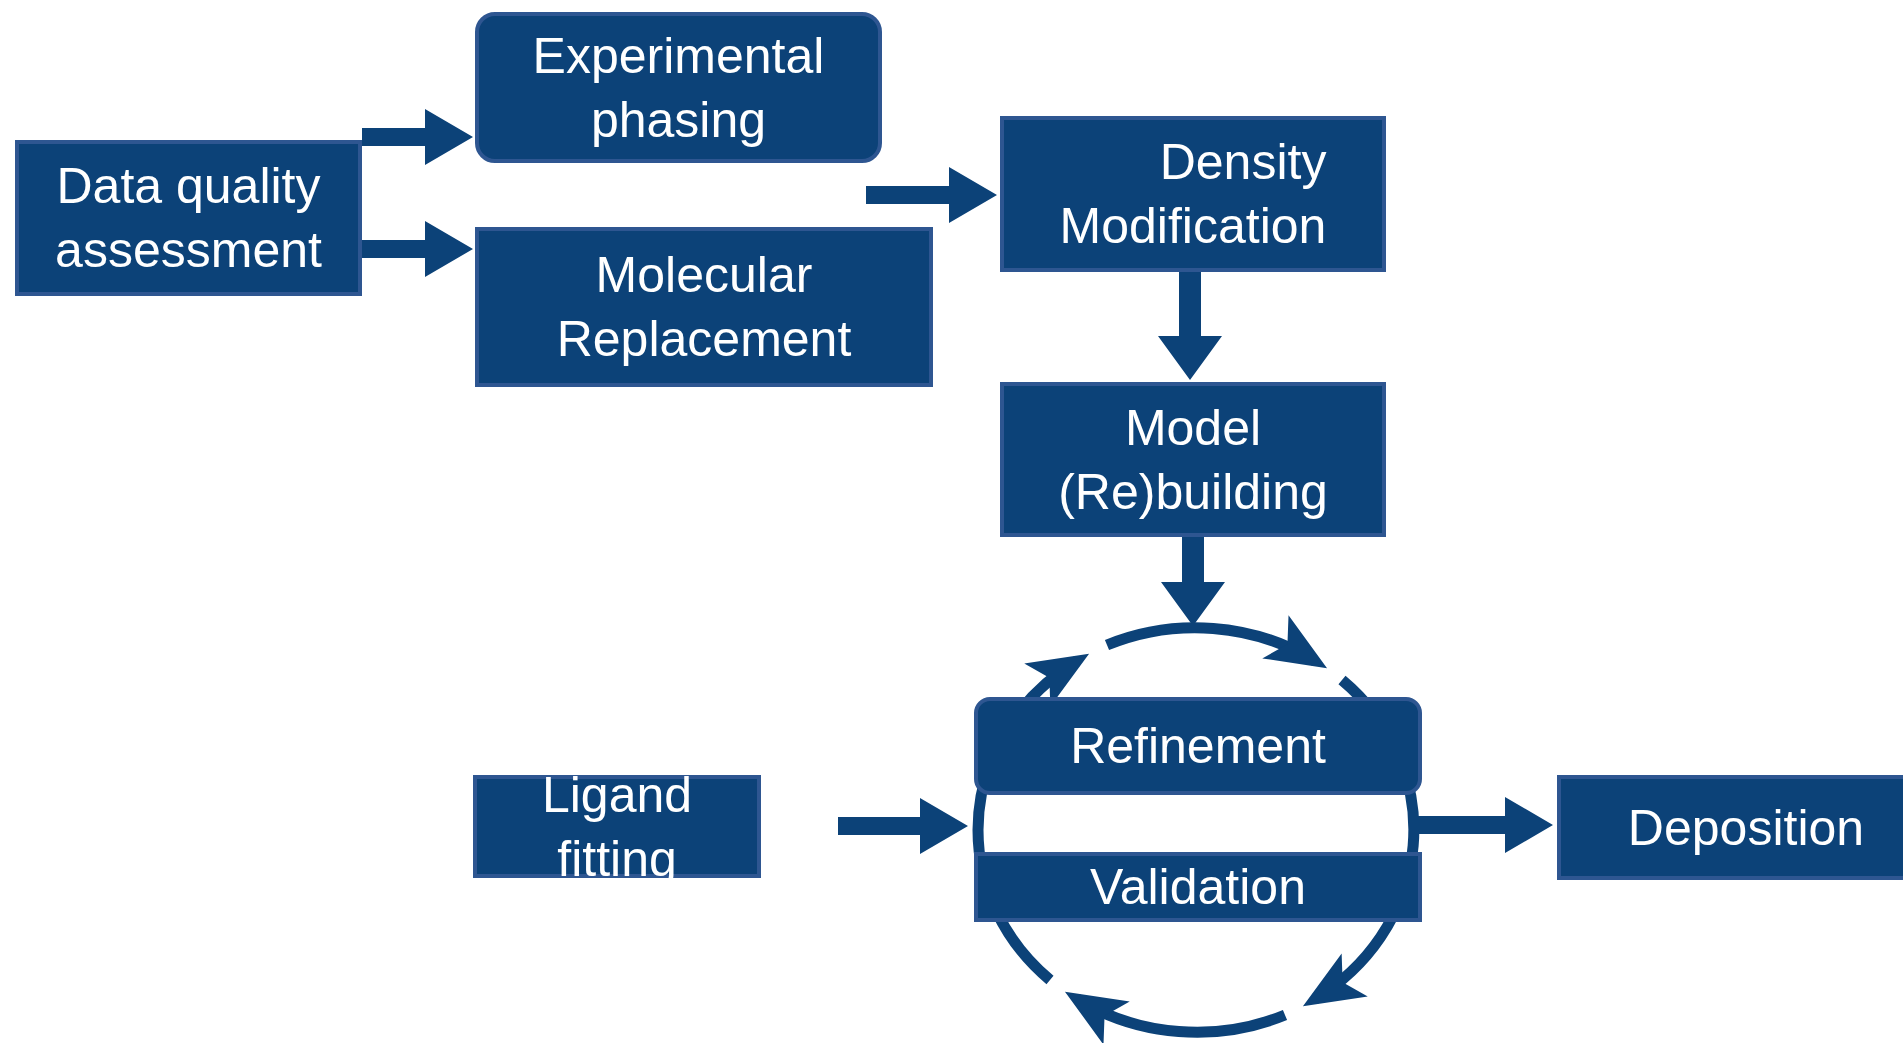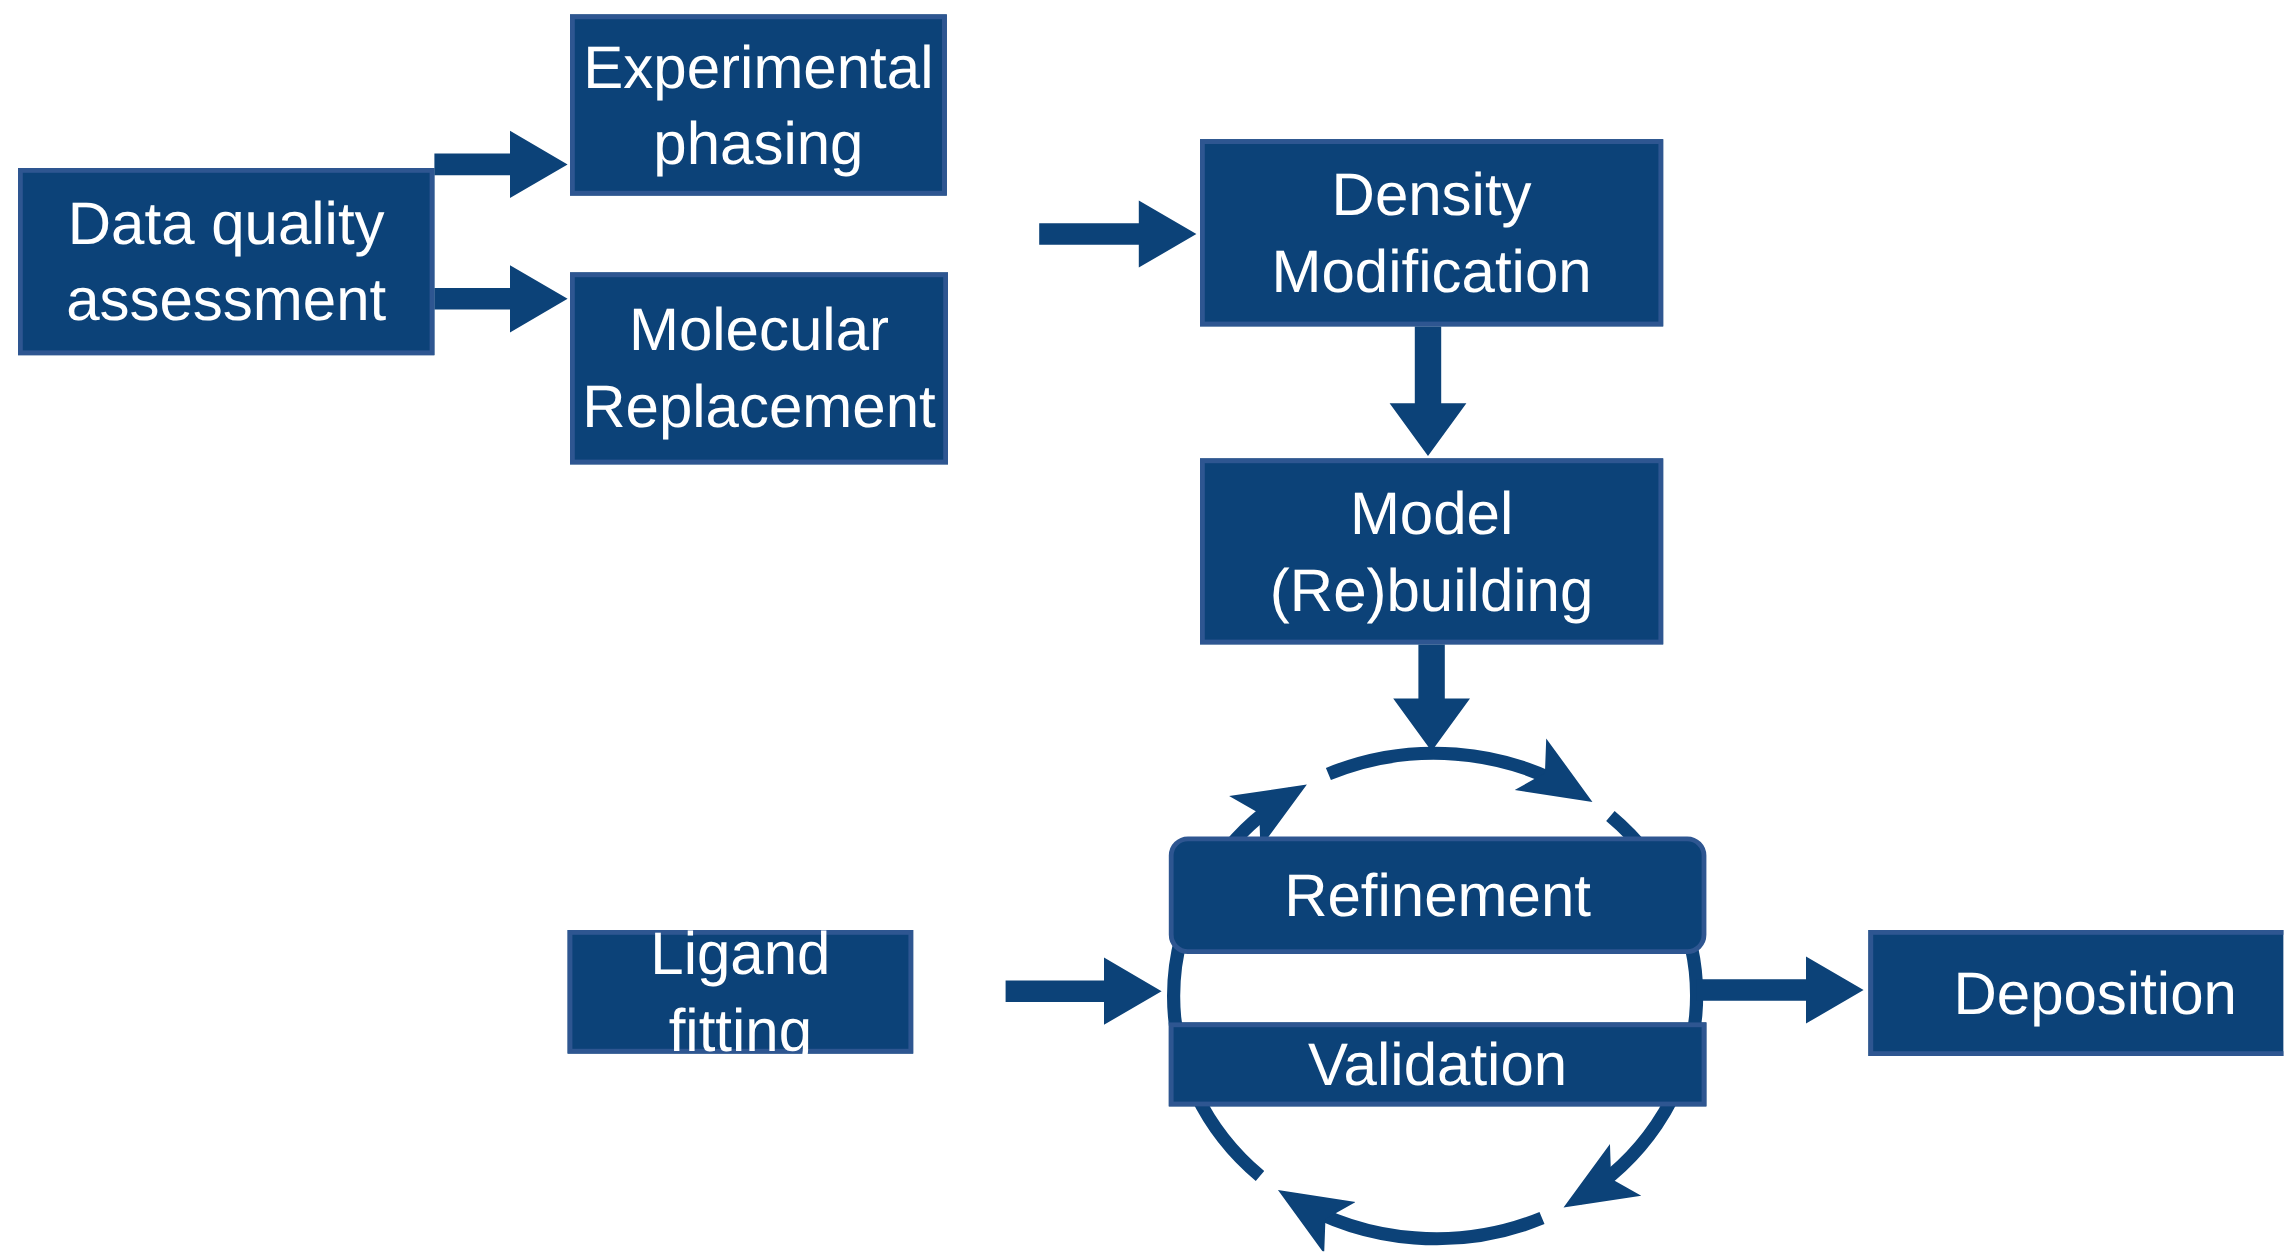--- a/index.html
+++ b/index.html
@@ -25,23 +25,23 @@
     border:4px solid var(--box-border);
     color:var(--text);
     display:flex;align-items:center;justify-content:center;
     text-align:center;
     font-size:50px;
     line-height:64px;
     white-space:pre-line;
     z-index:1;
   }
   #n-data-quality { left:15px;  top:112px; width:347px; height:156px;margin-top:28px; }
-  #n-experimental { left:475px; top:12px;  width:314px; height:151px; }
-  #n-molecular    { left:475px; top:227px; width:315px; height:160px; }
-  #n-density      { left:1000px;top:116px; width:386px; height:156px; }
+  #n-experimental { left:475px; top:12px;  width:407px; height:151px;border-radius:20px; }
+  #n-molecular    { left:475px; top:227px; width:458px; height:160px; }
+  #n-density      { left:1000px;top:116px; width:386px; height:156px;text-align:right; }
   #n-model        { left:1000px;top:382px; width:386px; height:155px; }
   #n-refinement   { left:974px; top:697px; width:448px; height:98px;border-radius:16px;  }
   #n-validation   { left:974px; top:852px; width:448px; height:70px;  }
   #n-ligand       { left:473px; top:775px; width:288px; height:103px; }
   #n-deposition   { left:1557px;top:775px; width:378px; height:105px; }
   .arrow{fill:var(--arrow);stroke:none;}
   .cycle-arc{fill:none;stroke:var(--arrow);stroke-width:11;}
 </style>
 </head>
 <body>

